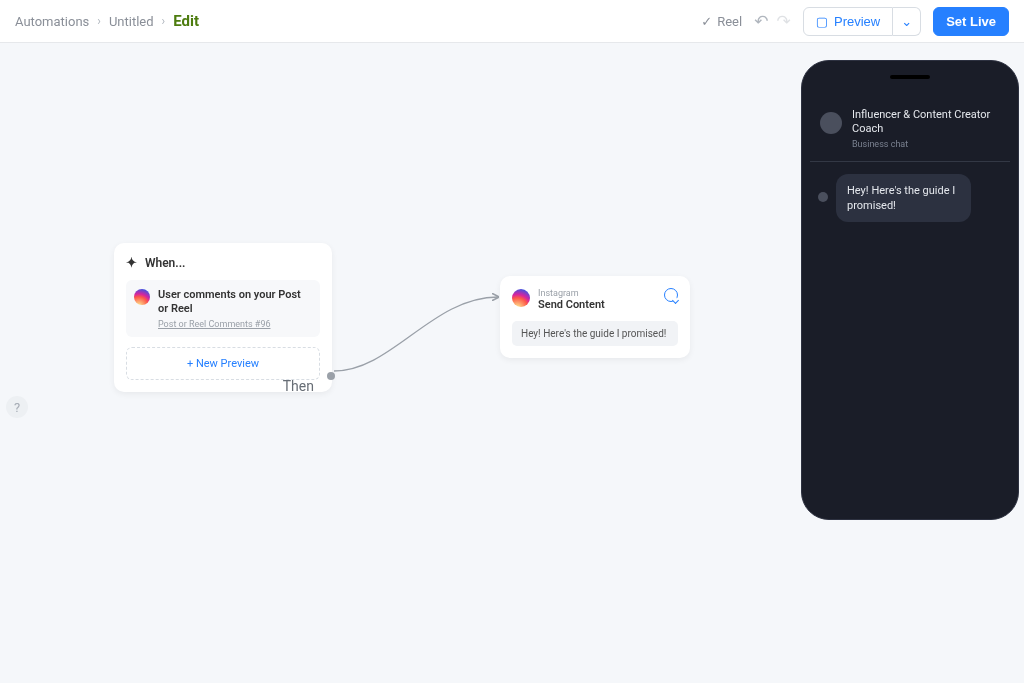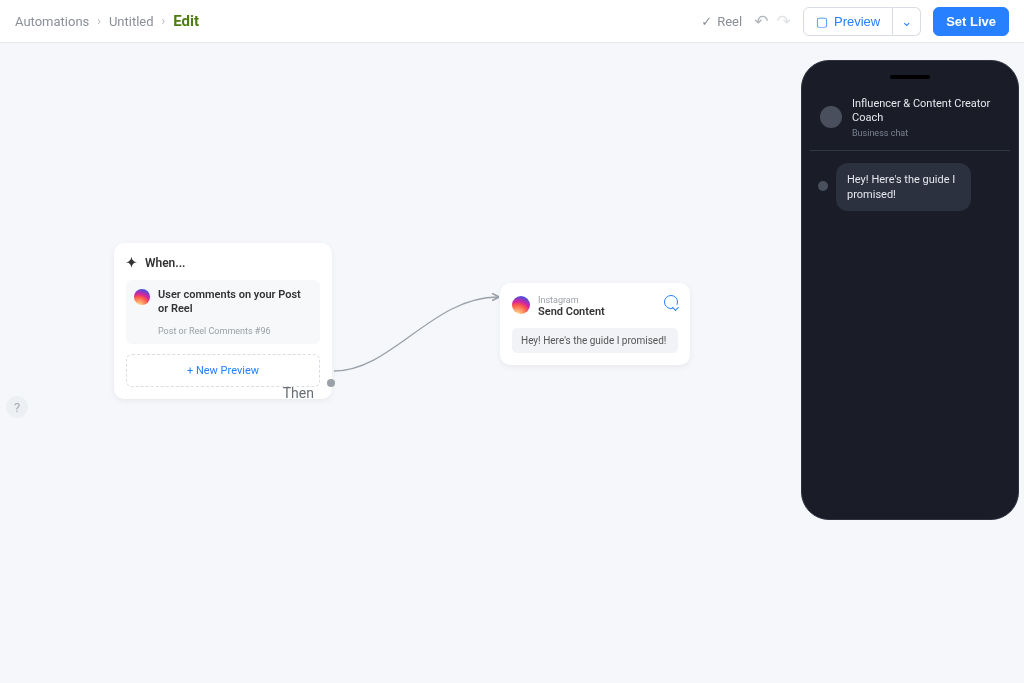--- a/index.html
+++ b/index.html
@@ -92,21 +92,21 @@
       align-items: flex-start;
       margin-bottom: 10px;
     }
     .ig-badge {
       width: 16px; height: 16px; border-radius: 50%;
       background: radial-gradient(circle at 30% 107%, #fdf497 0%, #fd5949 45%, #d6249f 60%, #285AEB 90%);
       flex-shrink: 0;
       margin-top: 1px;
     }
     .trigger-title { font-size: 11px; font-weight: 600; color: #333; line-height: 1.3; }
-    .trigger-sub { font-size: 9px; color: #9aa0a8; margin-top: 9px; }
+    .trigger-sub { font-size: 9px; color: #9aa0a8; margin-top: 2px; text-decoration: underline; }
     .new-trigger {
       border: 1px dashed #d8dde3;
       border-radius: 6px;
       padding: 9px;
       text-align: center;
       font-size: 11px;
       color: #2680ff;
       cursor: pointer;
     }
     .then-label {
@@ -118,21 +118,21 @@
     }
     .then-dot {
       position: absolute;
       right: -3px;
       bottom: 12px;
       width: 8px;
       height: 8px;
       border-radius: 50%;
       background: #9aa0a8;
     }
-    .action-card { left: 500px; top: 240px; width: 190px; }
+    .action-card { left: 500px; top: 233px; width: 190px; }
     .action-header { display: flex; align-items: flex-start; gap: 8px; margin-bottom: 10px; }
     .action-subtitle { font-size: 9px; color: #9aa0a8; }
     .action-title { font-size: 11px; font-weight: 600; color: #333; }
     .bubble-icon {
       margin-left: auto;
       width: 14px; height: 14px;
       border: 1.5px solid #2680ff;
       border-radius: 50%;
       position: relative;
     }
@@ -163,21 +163,21 @@
     .phone-notch {
       width: 40px; height: 4px; background: #000; border-radius: 2px;
       margin: 4px auto 10px auto;
     }
     .chat-header {
       display: flex; gap: 10px; align-items: center;
       padding: 8px 10px 12px 10px;
       border-bottom: 1px solid #333845;
     }
     .avatar { width: 22px; height: 22px; border-radius: 50%; background: #4a4f5d; flex-shrink: 0; }
-    .chat-name { font-size: 11px; color: #e4e7ec; line-height: 1.3; }
+    .chat-name { font-size: 11px; color: #e4e7ec; line-height: 1.3; margin-top: 11px; }
     .chat-sub { font-size: 9px; color: #7a8190; margin-top: 2px; }
     .chat-body { padding: 12px 8px; display: flex; gap: 8px; align-items: flex-start; }
     .avatar-sm { width: 10px; height: 10px; border-radius: 50%; background: #4a4f5d; flex-shrink: 0; margin-top: 18px; }
     .chat-bubble {
       background: #2c3140;
       color: #e4e7ec;
       font-size: 11px;
       padding: 9px 11px;
       border-radius: 12px;
       max-width: 135px;

